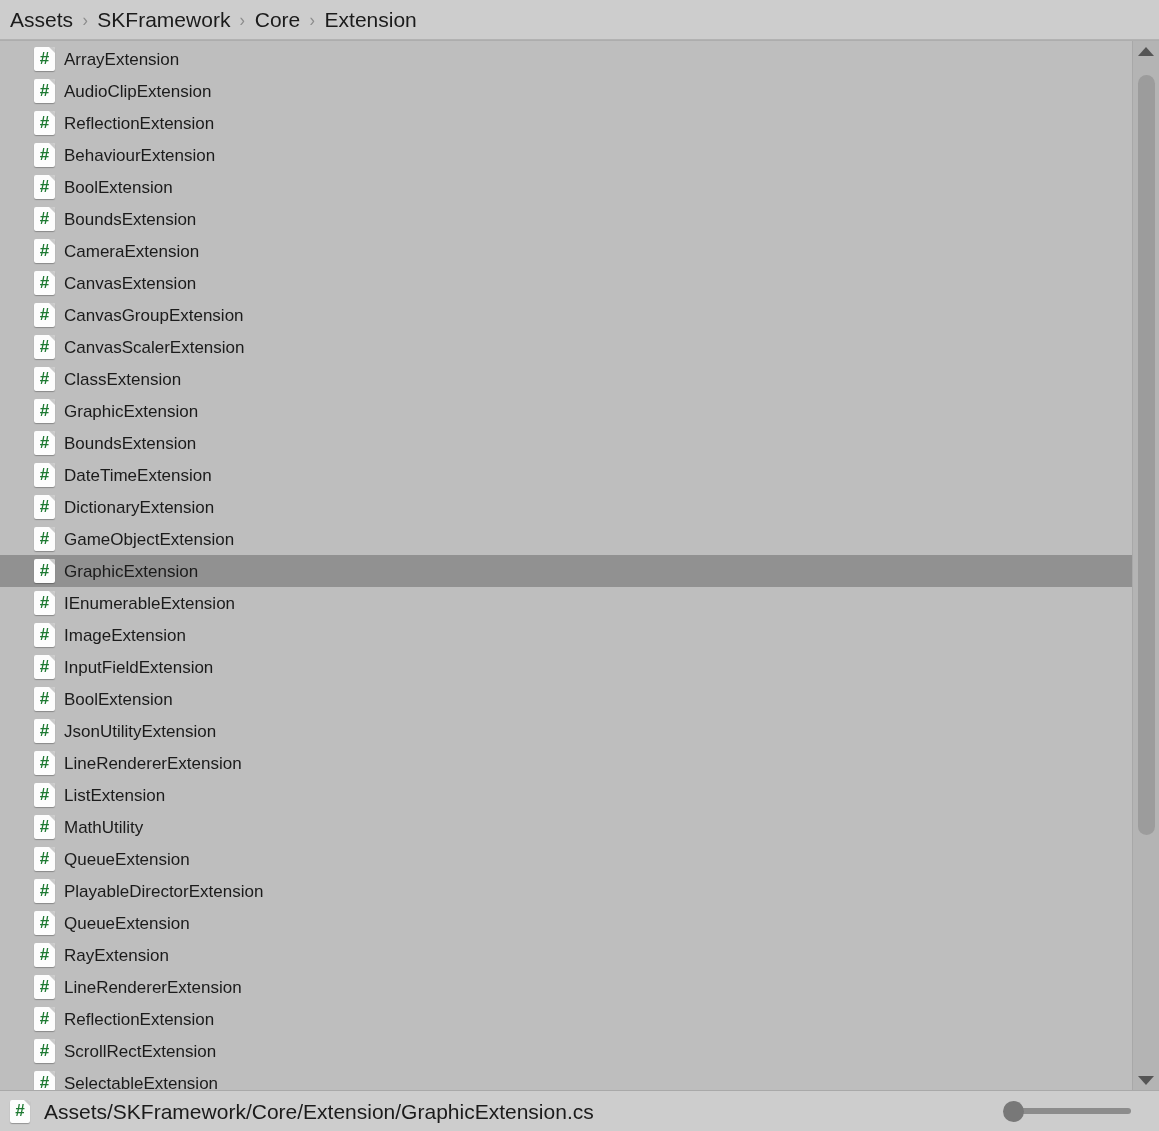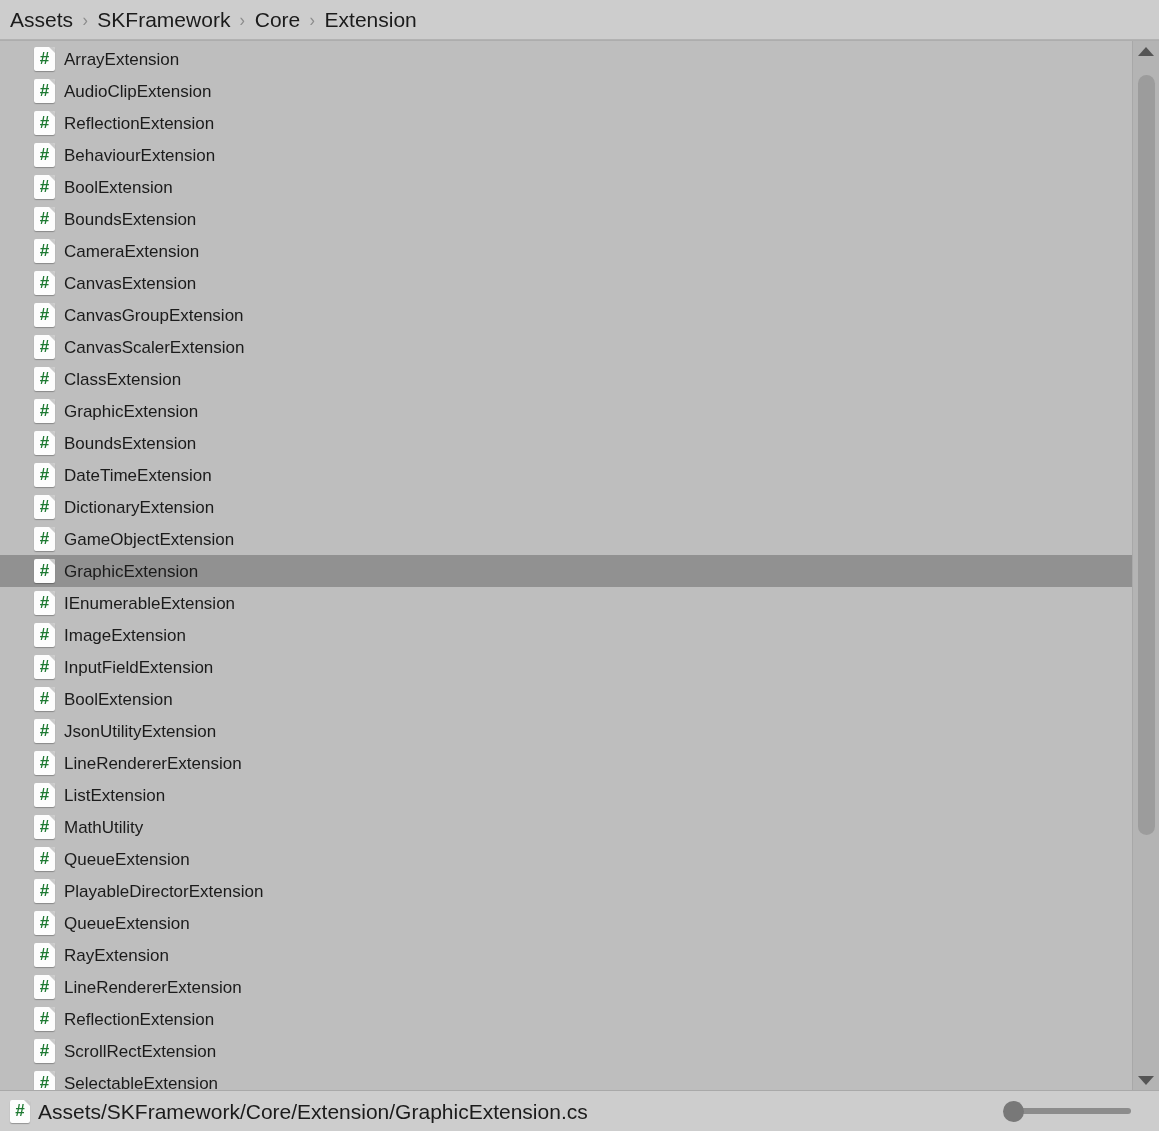--- a/index.html
+++ b/index.html
@@ -179,21 +179,21 @@
     display: flex;
     align-items: center;
     padding: 0 12px 0 10px;
     box-sizing: border-box;
   }
   .status-path {
     font-size: 21px;
     color: #1b1b1b;
     line-height: 1;
     white-space: nowrap;
-    margin-left: 8px;
+    margin-left: 14px;
   }
   .status-spacer {
     flex: 1 1 auto;
   }
   .zoom-slider {
     position: relative;
     width: 128px;
     height: 24px;
     flex: 0 0 128px;
     display: flex;

